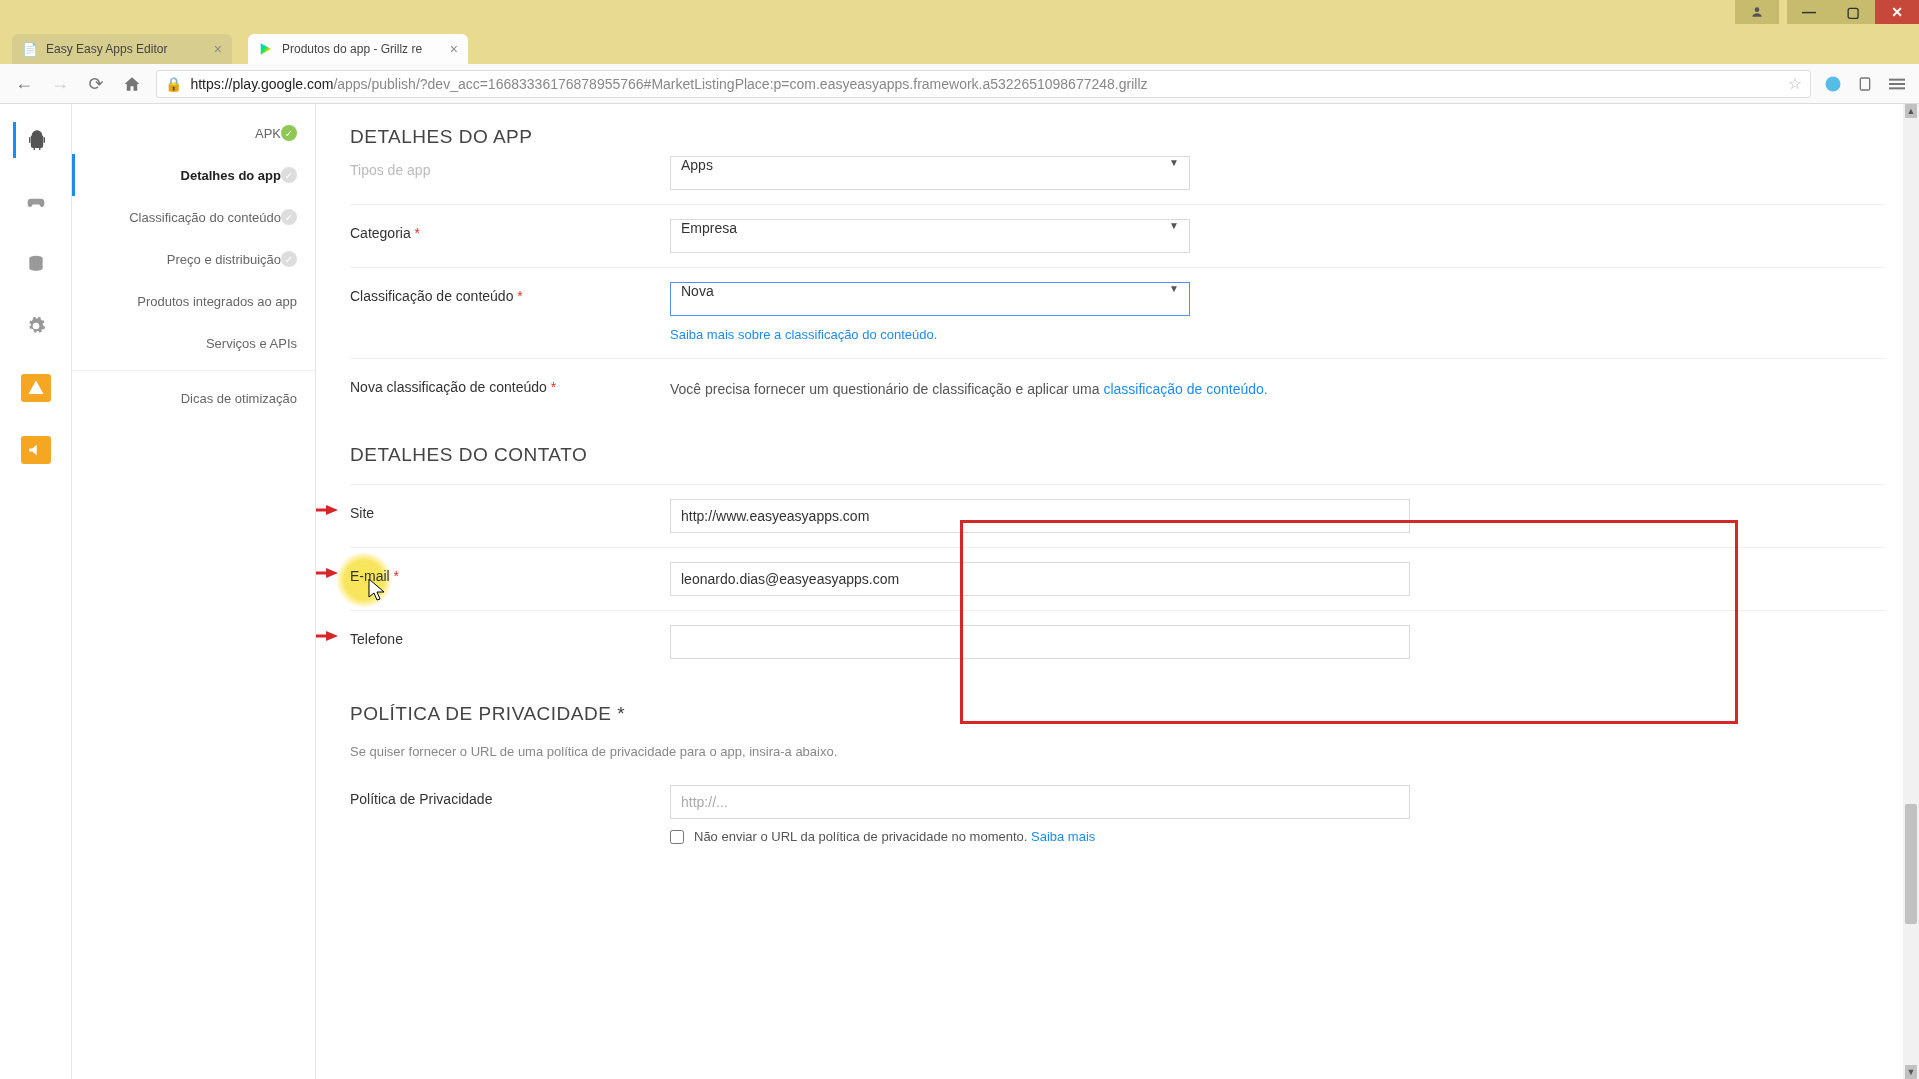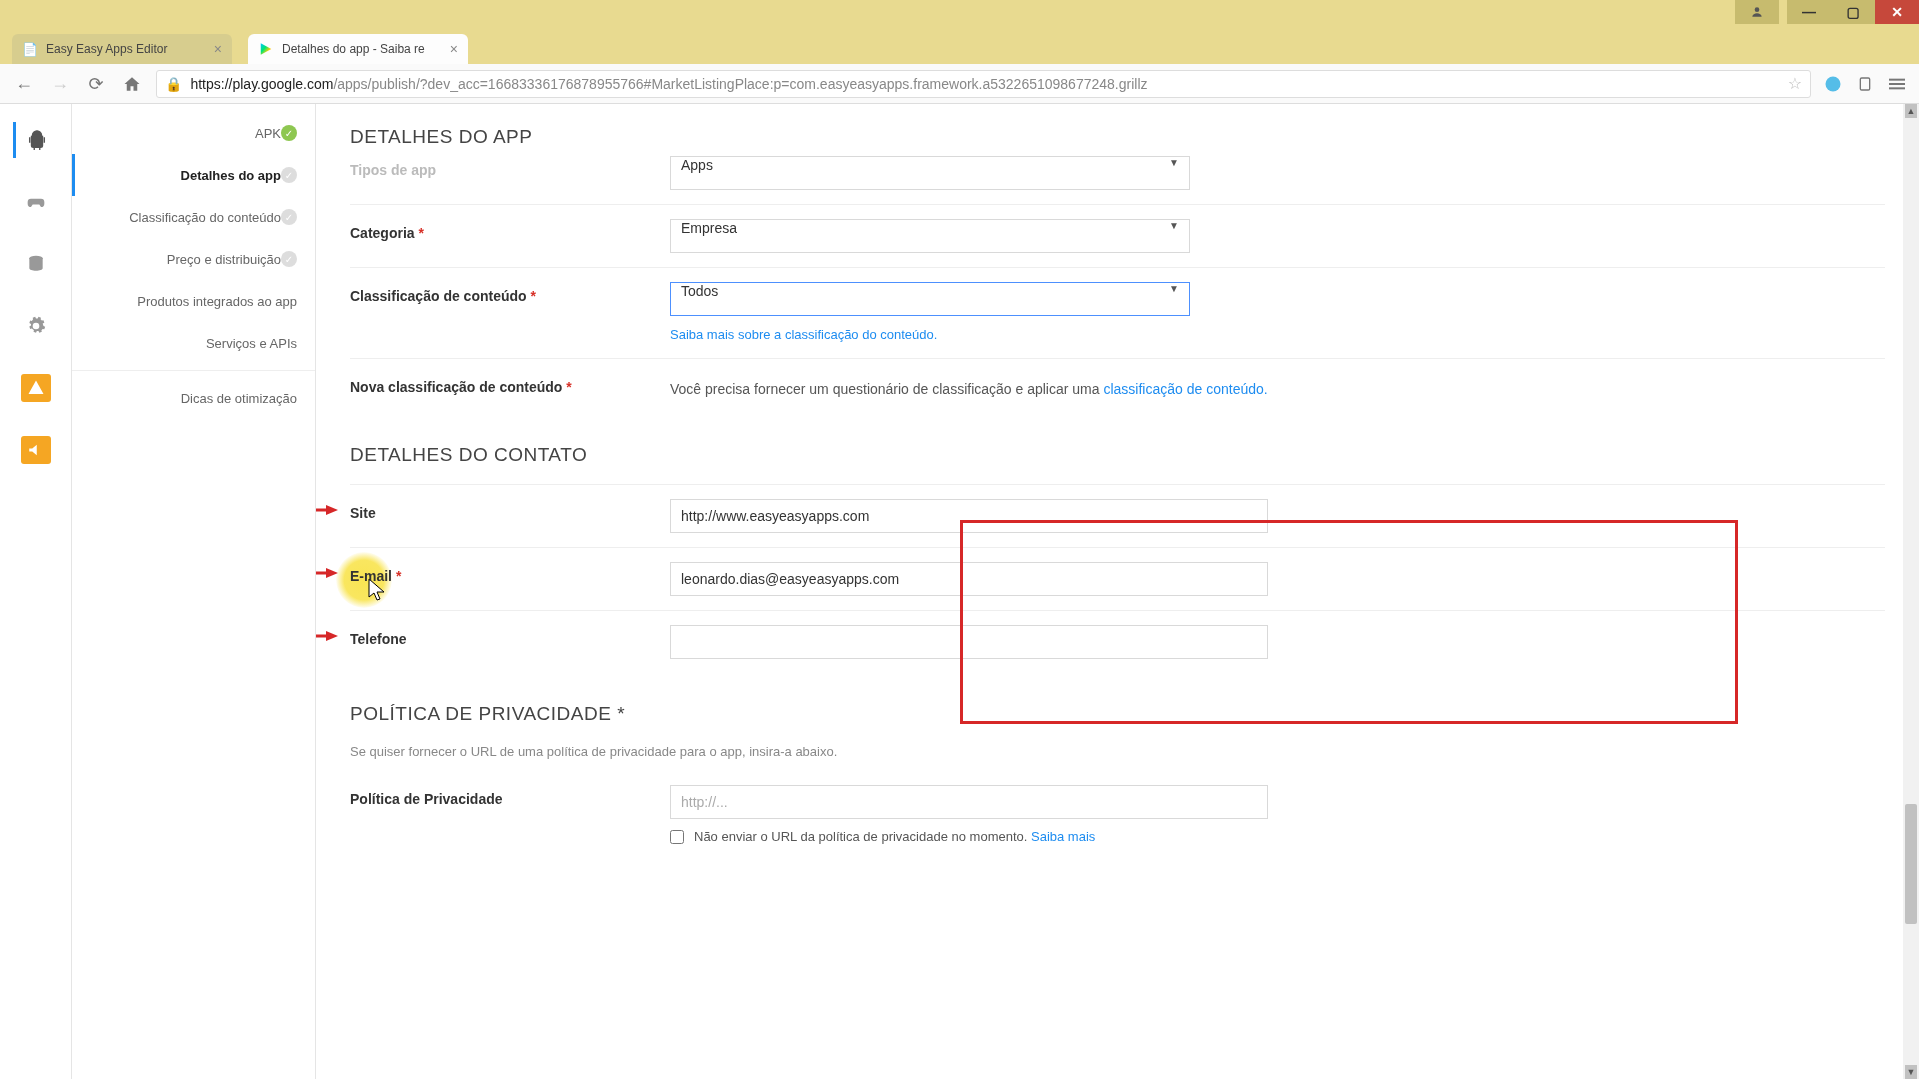--- a/index.html
+++ b/index.html
@@ -50,29 +50,29 @@
 .side-item .side-label { flex: 1; }
 .side-status { width: 16px; height: 16px; border-radius: 50%; background: #8ec751; color: #fff; font-size: 10px; display: flex; align-items: center; justify-content: center; }
 .side-status.gray { background: #ddd; }
 .side-divider { height: 1px; background: #eee; margin: 6px 0; }
 
 .main { flex: 1; padding: 22px 34px 0 34px; overflow: hidden; position: relative; }
 .section-title { font-size: 19px; color: #444; margin-bottom: 18px; text-transform: uppercase; letter-spacing: 0.5px; }
 
 .form-row { display: flex; border-top: 1px solid #eee; padding: 14px 0; align-items: flex-start; }
 .form-row.no-border { border-top: none; }
-.form-label { width: 320px; color: #333; font-weight: bold; font-size: 14px; padding-top: 6px; position: relative; }
+.form-label { width: 320px; color: #333; font-weight: normal; font-size: 14px; padding-top: 6px; position: relative; }
 .form-label .req { color: #d73027; }
 .form-value { flex: 1; }
 
 .select-box { width: 520px; height: 34px; border: 1px solid #d9d9d9; background: #fff; padding: 0 10px; display: flex; align-items: flex-start; justify-content: space-between; color: #333; font-size: 14px; }
 .select-box.focused { border-color: #4d90fe; }
 .select-arrow { font-size: 10px; color: #555; }
 
-.input-box { width: 598px; height: 34px; border: 1px solid #d9d9d9; background: #fff; padding: 0 10px; color: #333; font-size: 14px; font-family: inherit; }
+.input-box { width: 740px; height: 34px; border: 1px solid #d9d9d9; background: #fff; padding: 0 10px; color: #333; font-size: 14px; font-family: inherit; }
 .input-box::placeholder { color: #aaa; }
 
 .help-text { color: #999; font-size: 13px; margin-top: 6px; max-width: 740px; line-height: 1.4; }
 .link-text { color: #1d8cf0; }
 
 .static-text { color: #555; font-size: 14px; padding-top: 6px; max-width: 740px; line-height: 1.5; }
 
 .checkbox-row { display: flex; align-items: center; gap: 10px; margin-top: 10px; }
 .checkbox-row input { width: 14px; height: 14px; }
 .checkbox-row label { color: #555; font-size: 13px; }
@@ -115,21 +115,21 @@
             <defs>
               <linearGradient id="g" x1="0" y1="0" x2="1" y2="1">
                 <stop offset="0" stop-color="#00c3ff"></stop>
                 <stop offset="0.4" stop-color="#00e673"></stop>
                 <stop offset="0.7" stop-color="#ffce00"></stop>
                 <stop offset="1" stop-color="#ff3a44"></stop>
               </linearGradient>
             </defs>
           </svg>
         </span>
-      <span class="tab-title">Detalhes do app - Saiba re</span>
+      <span class="tab-title">Produtos do app - Grillz re</span>
       <span class="tab-close">×</span>
     </div>
   </div>
 
   <div class="addressbar">
     <div class="nav-btn">←</div>
     <div class="nav-btn disabled">→</div>
     <div class="nav-btn">⟳</div>
     <div class="nav-btn">
         <svg width="18" height="18" viewBox="0 0 24 24" fill="#777">
@@ -248,21 +248,21 @@
             <span>Empresa</span>
             <span class="select-arrow">▼</span>
           </div>
         </div>
       </div>
 
       <div class="form-row">
         <div class="form-label"><span>Classificação de conteúdo</span> <span class="req">*</span></div>
         <div class="form-value">
           <div class="select-box focused">
-            <span>Todos</span>
+            <span>Nova</span>
             <span class="select-arrow">▼</span>
           </div>
           <div class="help-text" style="margin-top:10px;"><span class="link-text">Saiba mais sobre a classificação do conteúdo.</span></div>
         </div>
       </div>
 
       <div class="form-row">
         <div class="form-label"><span>Nova classificação de conteúdo</span> <span class="req">*</span></div>
         <div class="form-value static-text">
           <span>Você precisa fornecer um questionário de classificação e aplicar uma </span><span class="link-text">classificação de conteúdo.</span>

